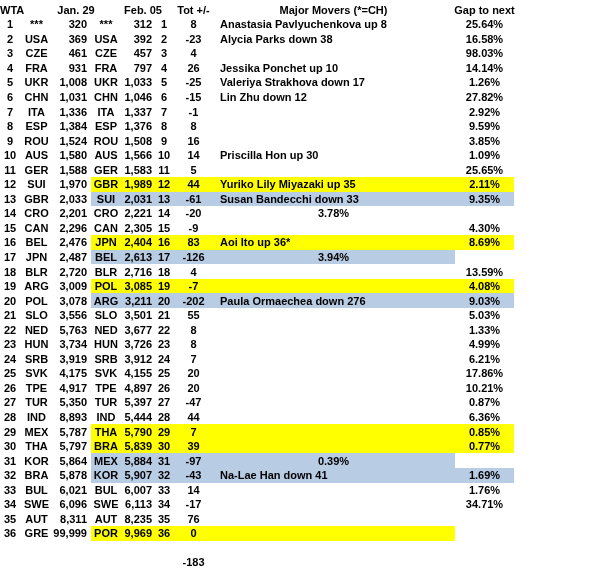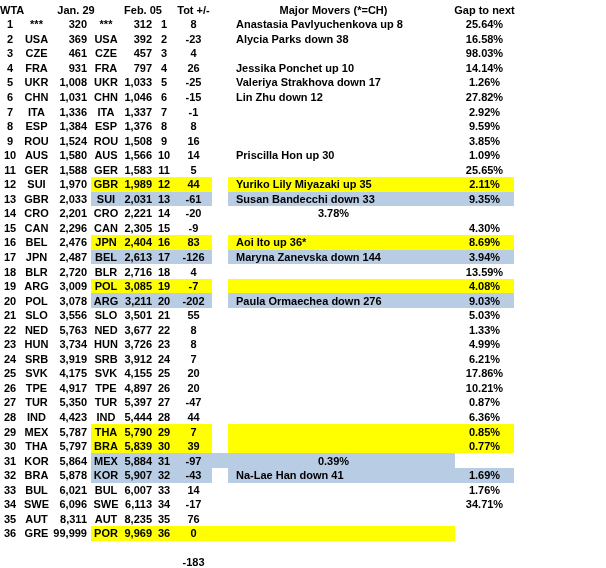--- a/index.html
+++ b/index.html
@@ -15,21 +15,21 @@
   }
   .gridrow{display:grid;grid-template-columns:var(--cols);}
   .hdr{height:17px;align-items:center;padding-top:3px;}
   .row{height:14.56px;}
   .c{display:flex;align-items:center;overflow:visible;white-space:nowrap;}
   .ctr{justify-content:center;}
   .rt{justify-content:flex-end;}
   .lft{justify-content:flex-start;}
   .pts1{padding-right:4px;}
   .pts2{padding-right:1px;}
-  .mov{padding-left:8px;white-space:pre;margin-left:16px;}
+  .mov{padding-left:8px;white-space:pre;}
   .hdr-jan{padding-left:8px;}
   .hdr-feb{padding-left:12px;}
   .hl-yellow{background:var(--yellow);}
   .hl-blue{background:var(--blue);}
   .footer-row{height:13px;margin-top:14.4px;}
 </style>
 </head>
 <body>
 
 <div class="sheet">
@@ -256,21 +256,20 @@
   </div>
 
   <div class="gridrow row">
     <div class="c ctr">17</div>
     <div class="c ctr">JPN</div>
     <div class="c rt pts1">2,487</div>
     <div class="c ctr hlable hl-blue">BEL</div>
     <div class="c rt pts2 hlable hl-blue">2,613</div>
     <div class="c ctr hlable hl-blue">17</div>
     <div class="c ctr hlable hl-blue">-126</div>
-    <div class="c lft mov hlable hl-blue">Maryna Zanevska down 144</div>
     <div class="c ctr hlable hl-blue">3.94%</div>
     <div class="c"></div>
   </div>
 
   <div class="gridrow row">
     <div class="c ctr">18</div>
     <div class="c ctr">BLR</div>
     <div class="c rt pts1">2,720</div>
     <div class="c ctr hlable">BLR</div>
     <div class="c rt pts2 hlable">2,716</div>
@@ -394,21 +393,21 @@
     <div class="c ctr hlable">27</div>
     <div class="c ctr hlable">-47</div>
     <div class="c lft mov hlable"></div>
     <div class="c ctr hlable">0.87%</div>
     <div class="c"></div>
   </div>
 
   <div class="gridrow row">
     <div class="c ctr">28</div>
     <div class="c ctr">IND</div>
-    <div class="c rt pts1">4,423</div>
+    <div class="c rt pts1">8,893</div>
     <div class="c ctr hlable">IND</div>
     <div class="c rt pts2 hlable">5,444</div>
     <div class="c ctr hlable">28</div>
     <div class="c ctr hlable">44</div>
     <div class="c lft mov hlable"></div>
     <div class="c ctr hlable">6.36%</div>
     <div class="c"></div>
   </div>
 
   <div class="gridrow row">

